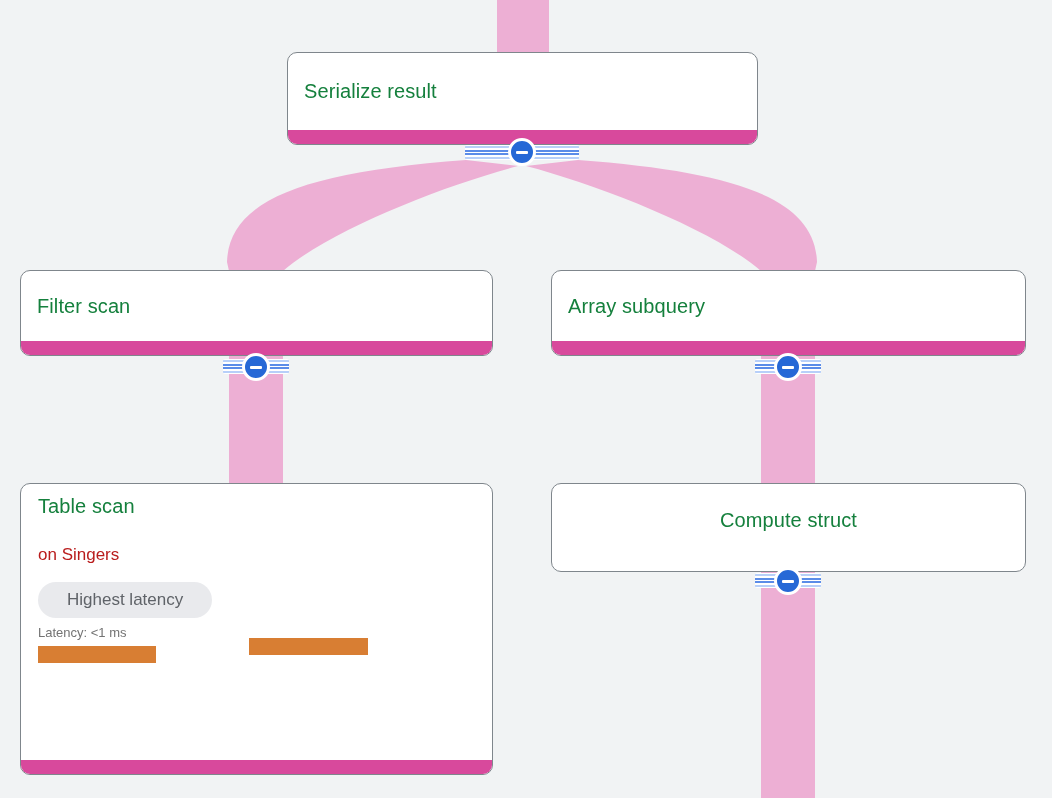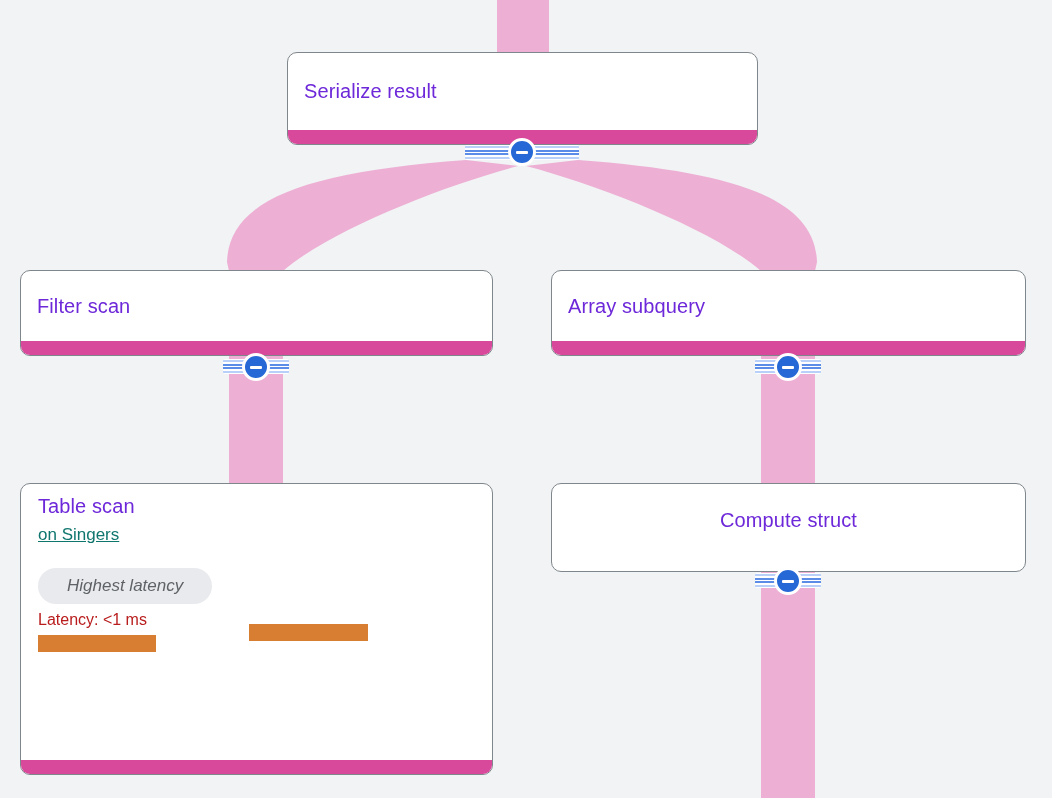--- a/index.html
+++ b/index.html
@@ -33,60 +33,59 @@
   }
   .node-body{
     flex:1;
     display:flex;
     align-items:center;
     padding:0 16px;
   }
   .node-title{
     font-size:20px;
     font-weight:500;
-    color:#6d28d9;
+    color:#15803d;
     letter-spacing:.1px;
     white-space:nowrap;
   }
   .node-bar{
     height:14px;
     background:#d8499c;
     flex:0 0 auto;
   }
   
   .node-detail .node-body{
     display:block;
     padding:11px 17px 0 17px;
   }
   .node-subtitle{
-    margin-top:7px;
+    margin-top:27px;
     font-size:17px;
-    color:#0f766e;
-    text-decoration:underline;
+    color:#b91c1c;
   }
   .badge{
     display:block;
     width:fit-content;
     margin-top:9px;
     padding:8px 29px;
     background:#e9eaed;
     border-radius:19px;
     font-size:17px;
     color:#5f6368;
     white-space:nowrap;
   }
-  .badge.first{ margin-top:23px;font-style:italic; }
+  .badge.first{ margin-top:17px; }
   .metrics{
     display:flex;
     margin-top:7px;
   }
   .metric{ width:211px; }
   .metric-label{
-    font-size:16px;
-    color:#b91c1c;
+    font-size:13px;
+    color:#737373;
     white-space:nowrap;
   }
   .metric-bar{
     height:17px;
     background:#d87e33;
   }
   .metric-bar.latency{ width:118px; margin-top:6px; }
   .metric-bar.cpu{ width:119px; margin-top:13px; }
   
   .band{

